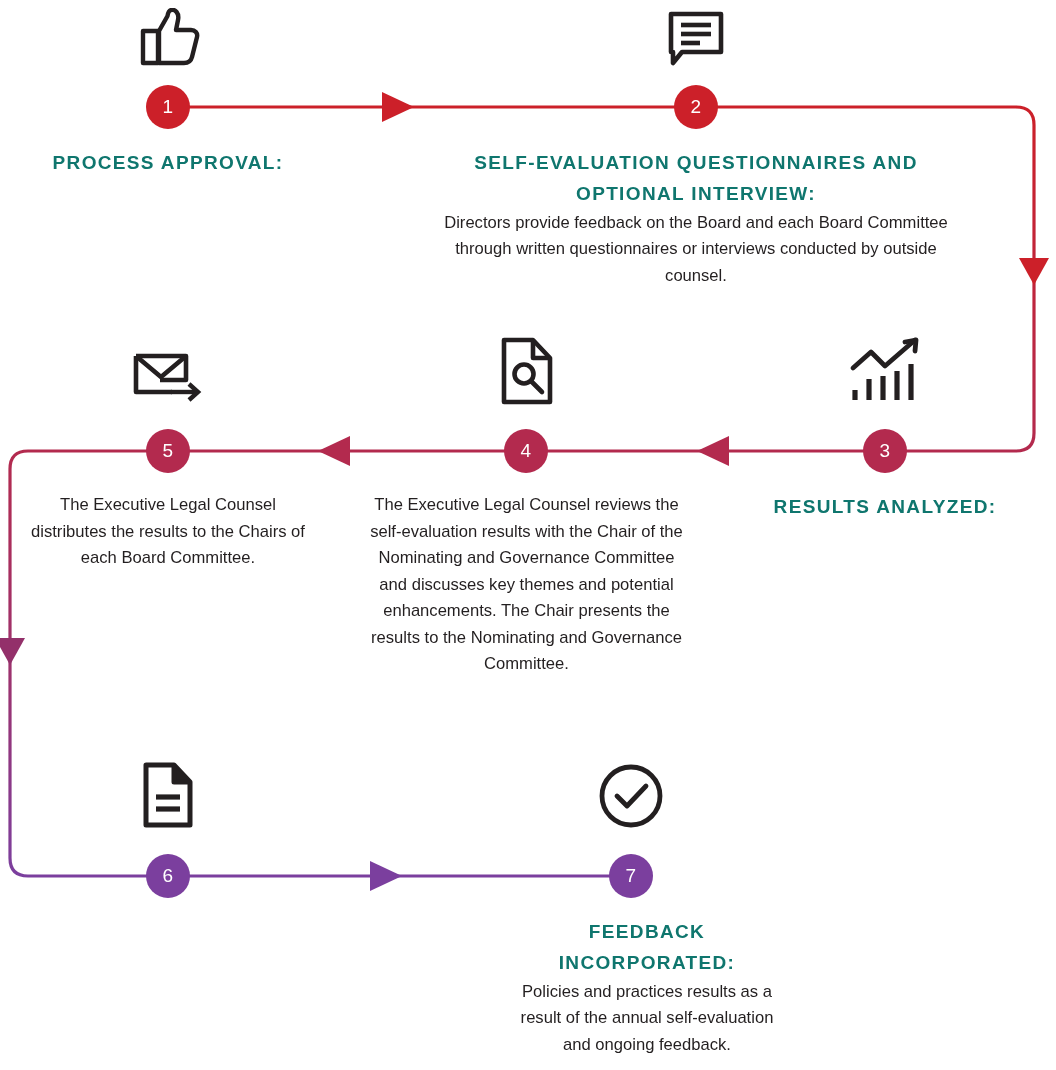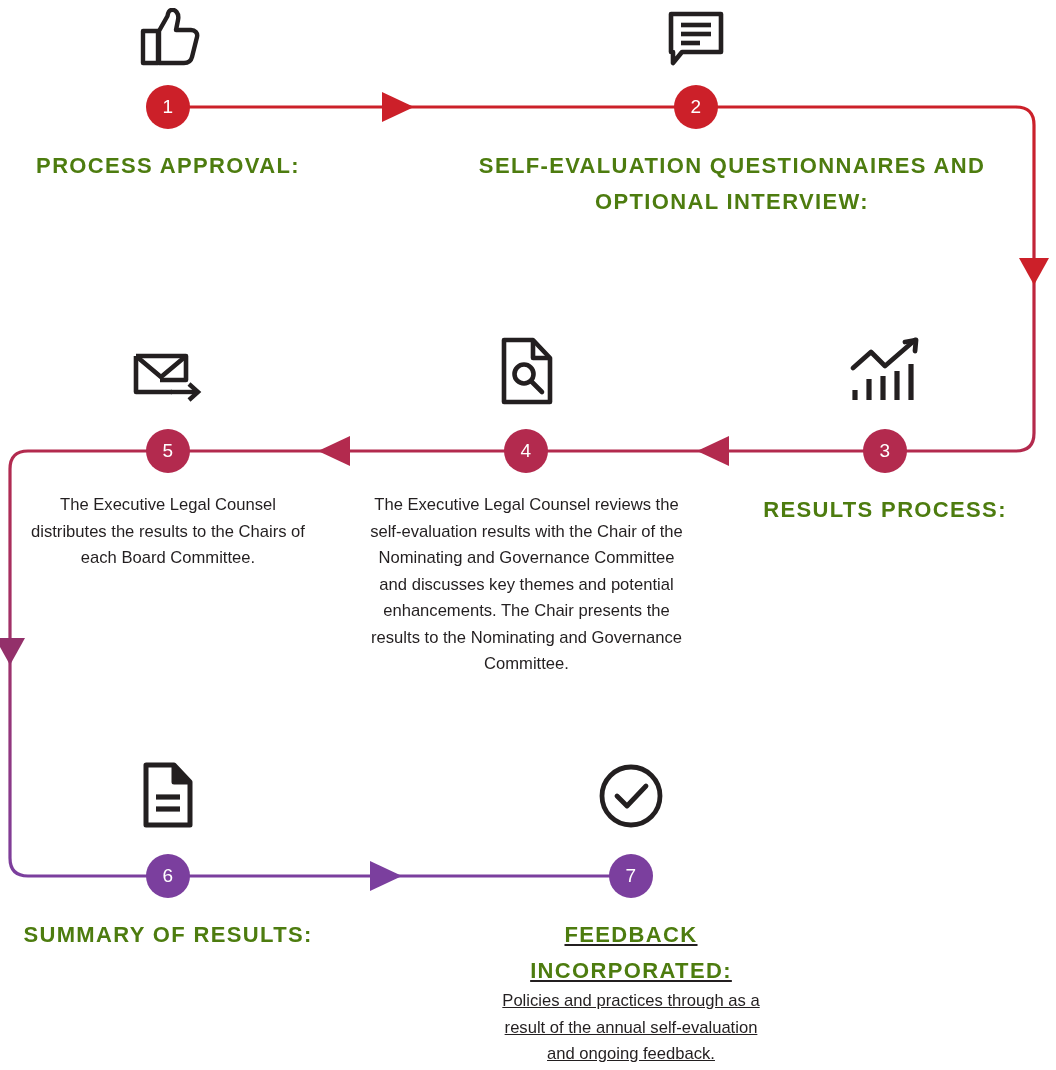--- a/index.html
+++ b/index.html
@@ -57,23 +57,23 @@
     text-align: center;
     font-size: 16.6px;
     line-height: 1.60;
     color: #231f20;
     letter-spacing: 0.05px;
   }
   .hd {
     display: block;
     font-weight: bold;
     letter-spacing: 1.35px;
-    font-size: 22px;
+    font-size: 19px;
     line-height: 1.62;
-    color: #4d7c0f;
+    color: #0f766e;
   }
   .bd {
     display: block;
     letter-spacing: 0.0px;
   }
 </style>
 </head>
 <body>
 
 <div id="canvas">
@@ -128,42 +128,43 @@
       <svg width="62" height="58" viewBox="0 0 62 58">
         <path d="M6 6 L56 6 L56 44 L17 44 L8 55 L8 44 L6 44 Z" fill="none" stroke="#231f20" stroke-width="4.6" stroke-linejoin="round"></path>
         <line x1="16" y1="17" x2="46" y2="17" stroke="#231f20" stroke-width="4.6"></line>
         <line x1="16" y1="26" x2="46" y2="26" stroke="#231f20" stroke-width="4.6"></line>
         <line x1="16" y1="35" x2="35" y2="35" stroke="#231f20" stroke-width="4.6"></line>
       </svg>
     </div>
     <div class="num-circle" style="left:234px; top:85px; background:#CC2029;">
       <span>2</span>
     </div>
-    <div class="txt" style="left:0; top:148px; width:512px;margin-left:36px;">
+    <div class="txt" style="left:0; top:148px; width:512px;">
       <span class="hd">SELF-EVALUATION QUESTIONNAIRES AND OPTIONAL INTERVIEW:</span>
+      <span class="bd">Directors provide feedback on the Board and each Board Committee through written questionnaires or interviews conducted by outside counsel.</span>
     </div>
   </div>
 
   <div class="node" style="left:740px; top:330px; width:290px;">
     <div class="icon-wrap" style="left:0; top:0; height:78px;">
       <svg width="80" height="72" viewBox="0 0 80 72">
         <polyline points="8,32 26,16 40,30 70,4" fill="none" stroke="#231f20" stroke-width="4.8" stroke-linejoin="round" stroke-linecap="round"></polyline>
         <polyline points="60,6 71,4 70,15" fill="none" stroke="#231f20" stroke-width="4.8" stroke-linejoin="round" stroke-linecap="round"></polyline>
         <line x1="10" y1="54" x2="10" y2="64" stroke="#231f20" stroke-width="5.2" stroke-linecap="butt"></line>
         <line x1="24" y1="43" x2="24" y2="64" stroke="#231f20" stroke-width="5.2" stroke-linecap="butt"></line>
         <line x1="38" y1="40" x2="38" y2="64" stroke="#231f20" stroke-width="5.2" stroke-linecap="butt"></line>
         <line x1="52" y1="35" x2="52" y2="64" stroke="#231f20" stroke-width="5.2" stroke-linecap="butt"></line>
         <line x1="66" y1="28" x2="66" y2="64" stroke="#231f20" stroke-width="5.2" stroke-linecap="butt"></line>
       </svg>
     </div>
     <div class="num-circle" style="left:123px; top:99px; background:#B32A4E;">
       <span>3</span>
     </div>
     <div class="txt" style="left:0; top:162px; width:290px;">
-      <span class="hd">RESULTS PROCESS:</span>
+      <span class="hd">RESULTS ANALYZED:</span>
     </div>
   </div>
 
   <div class="node" style="left:370px; top:330px; width:313px;">
     <div class="icon-wrap" style="left:0; top:0; height:78px;">
       <svg width="60" height="74" viewBox="0 0 60 74">
         <path d="M7 6 L36 6 L53 24 L53 68 L7 68 Z" fill="none" stroke="#231f20" stroke-width="4.6" stroke-linejoin="round"></path>
         <path d="M36 6 L36 24 L53 24" fill="none" stroke="#231f20" stroke-width="4.6" stroke-linejoin="round"></path>
         <circle cx="27" cy="40" r="9.5" fill="none" stroke="#231f20" stroke-width="4.6"></circle>
         <line x1="34" y1="47" x2="45" y2="58" stroke="#231f20" stroke-width="4.6" stroke-linecap="round"></line>
@@ -201,33 +202,32 @@
         <path d="M6 6 L34 6 L50 23 L50 66 L6 66 Z" fill="none" stroke="#231f20" stroke-width="5" stroke-linejoin="round"></path>
         <path d="M34 6 L34 23 L50 23" fill="#231f20" stroke="#231f20" stroke-width="5" stroke-linejoin="round"></path>
         <line x1="16" y1="38" x2="40" y2="38" stroke="#231f20" stroke-width="5.2"></line>
         <line x1="16" y1="50" x2="40" y2="50" stroke="#231f20" stroke-width="5.2"></line>
       </svg>
     </div>
     <div class="num-circle" style="left:132px; top:99px; background:#7B3F9E;">
       <span>6</span>
     </div>
     <div class="txt" style="left:0; top:162px; width:308px;">
-      <span class="hd">SUMMARY OF RESULTS:</span>
     </div>
   </div>
 
   <div class="node" style="left:490px; top:755px; width:282px;">
     <div class="icon-wrap" style="left:0; top:0; height:76px;">
       <svg width="70" height="70" viewBox="0 0 70 70">
         <circle cx="35" cy="35" r="29" fill="none" stroke="#231f20" stroke-width="4.8"></circle>
         <polyline points="21,35 31,45 50,25" fill="none" stroke="#231f20" stroke-width="4.8" stroke-linecap="round" stroke-linejoin="round"></polyline>
       </svg>
     </div>
     <div class="num-circle" style="left:119px; top:99px; background:#7B3F9E;">
       <span>7</span>
     </div>
-    <div class="txt" style="left:0; top:162px; width:282px;text-decoration:underline;">
+    <div class="txt" style="left:16px; top:162px; width:282px;">
       <span class="hd">FEEDBACK INCORPORATED:</span>
-      <span class="bd">Policies and practices through as a result of the annual self-evaluation and ongoing feedback.</span>
+      <span class="bd">Policies and practices results as a result of the annual self-evaluation and ongoing feedback.</span>
     </div>
   </div>
 
 </div>
 
 </body></html>

